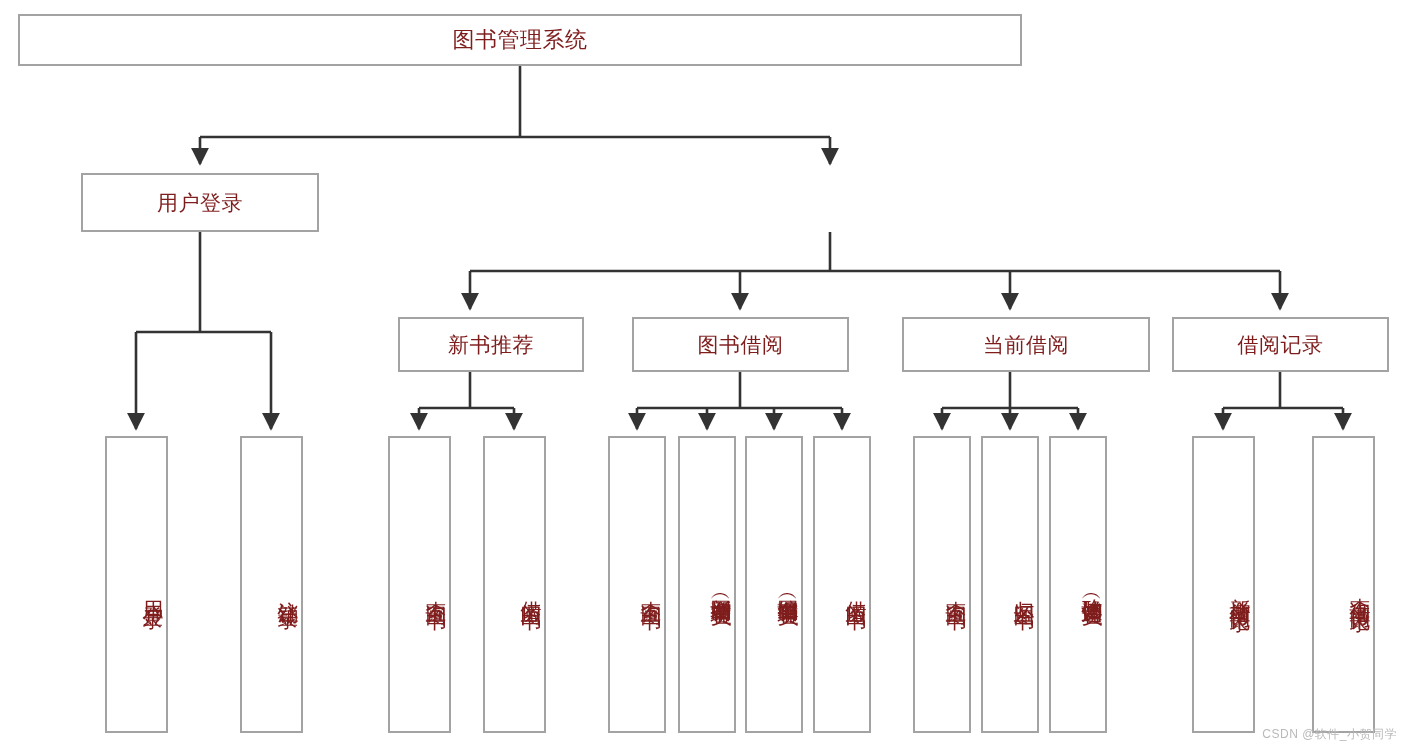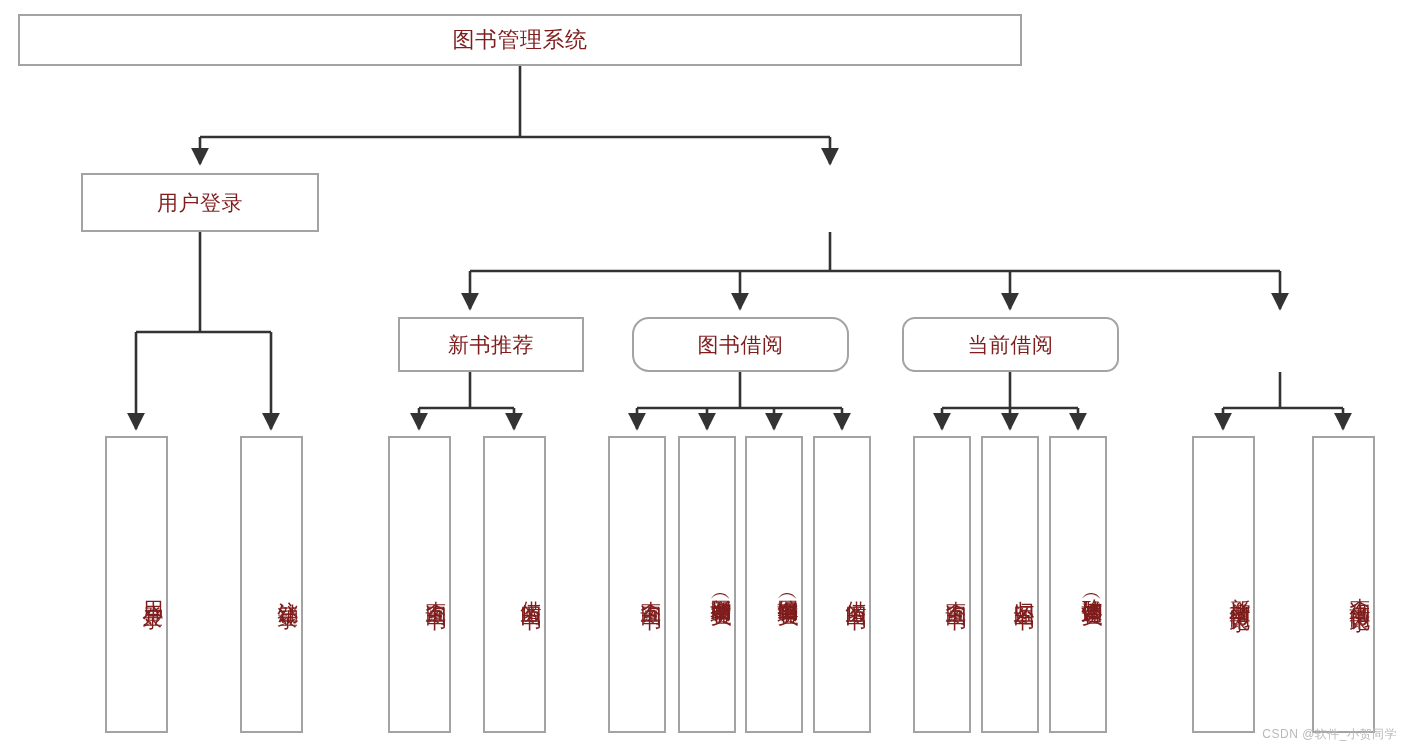--- a/index.html
+++ b/index.html
@@ -125,22 +125,23 @@
       <path d="M 1223 408 L 1223 429" marker-end="url(#arrow)"></path>
       <path d="M 1343 408 L 1343 429" marker-end="url(#arrow)"></path>
     </g>
   </svg>
 
   <div class="node node-h node-root" style="left:18px; top:14px; width:1004px; height:52px;">图书管理系统</div>
 
   <div class="node node-h" style="left:81px; top:173px; width:238px; height:59px;">用户登录</div>
 
   <div class="node node-h" style="left:362px; top:317px; width:186px; height:55px;margin-left:36px;">新书推荐</div>
-  <div class="node node-h" style="left:632px; top:317px; width:217px; height:55px;border-radius:17px;">图书借阅</div>
-  <div class="node node-h" style="left:902px; top:317px; width:217px; height:55px;border-radius:13px;">当前借阅</div>
+  <div class="node node-h" style="left:632px; top:317px; width:217px; height:55px;">图书借阅</div>
+  <div class="node node-h" style="left:902px; top:317px; width:248px; height:55px;">当前借阅</div>
+  <div class="node node-h" style="left:1172px; top:317px; width:217px; height:55px;">借阅记录</div>
 
   <div class="node node-v" style="left:105px; top:436px; width:63px; height:297px;">用户登录</div>
   <div class="node node-v" style="left:240px; top:436px; width:63px; height:297px;">注销登录</div>
 
   <div class="node node-v" style="left:388px; top:436px; width:63px; height:297px;">查询图书</div>
   <div class="node node-v" style="left:483px; top:436px; width:63px; height:297px;">借阅图书</div>
 
   <div class="node node-v" style="left:608px; top:436px; width:58px; height:297px;">查询图书</div>
   <div class="node node-v tall-text" style="left:678px; top:436px; width:58px; height:297px;">新增图书（管理员）</div>
   <div class="node node-v tall-text" style="left:745px; top:436px; width:58px; height:297px;">编辑图书（管理员）</div>

